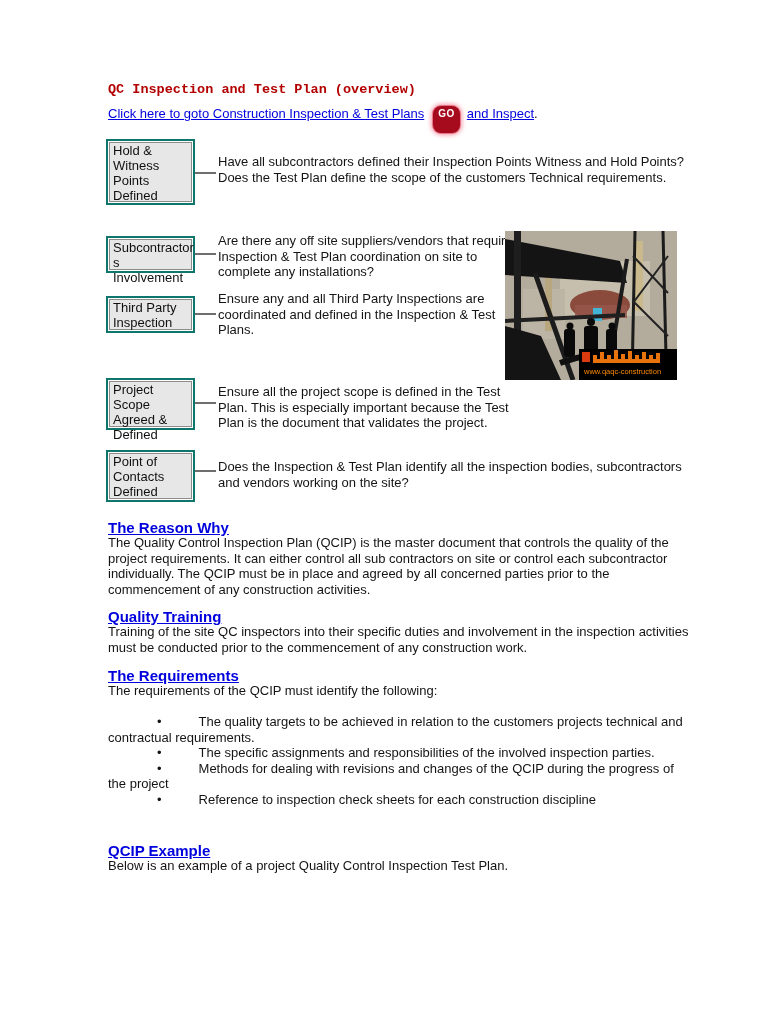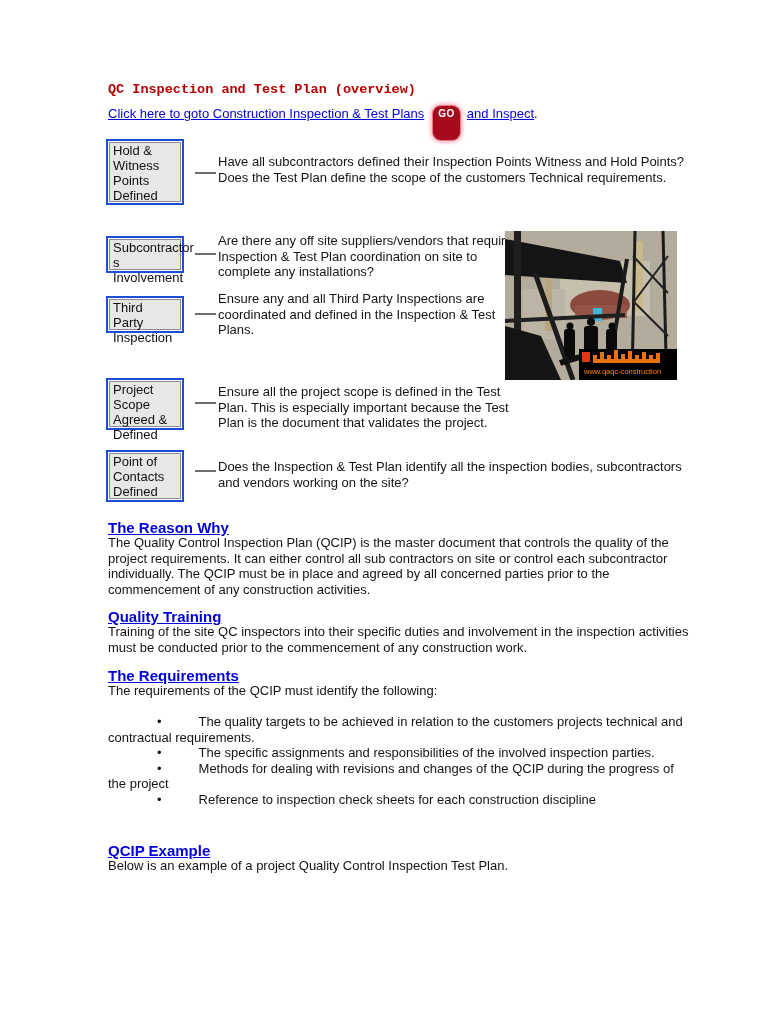--- a/index.html
+++ b/index.html
@@ -8,28 +8,28 @@
     font-family:"Liberation Sans",sans-serif;color:#161616;
   }
   .abs{position:absolute;}
   .doc-title{
     left:108px;top:82px;font-size:13.5px;font-weight:bold;color:#b30000;white-space:nowrap;font-family:Liberation Mono, monospace;
   }
   .link-row{left:108px;top:105px;font-size:13px;line-height:17px;white-space:nowrap;}
   .blue-link{color:#0000dd;text-decoration:underline;cursor:pointer;}
   .go-badge{
     display:inline-block;background:#a50b1c;color:#ffffff;font-weight:bold;
-    font-size:10px;line-height:13px;padding:1px 5px 20px 5px;border-radius:8px;
+    font-size:10px;line-height:13px;padding:1px 5px 13px 5px;border-radius:8px;
     margin:0 7px 0 9px;vertical-align:1px;letter-spacing:.5px;
     box-shadow:0 0 0 1px #e87788,0 0 4px 2px rgba(240,120,140,.75);
     cursor:pointer;
   }
   .flowbox{
-    position:absolute;left:106px;width:78px;box-sizing:border-box;
-    background:#e7e7e7;border:2px solid #1d4ed8;
+    position:absolute;left:106px;width:89px;box-sizing:border-box;
+    background:#e7e7e7;border:2px solid #0f766e;
     box-shadow:inset 0 0 0 1px #ffffff,inset 0 0 0 2px #8c8c8c;
     padding:2px 8px 0 5px;font-size:13px;line-height:15px;white-space:pre-line;color:#101010;
   }
   .connector{position:absolute;left:195px;width:21px;height:2px;background:#6e6e6e;}
   .desc{position:absolute;left:218px;font-size:13px;line-height:15.5px;white-space:pre-line;color:#141414;}
   .section-heading{
     position:absolute;left:108px;font-size:15px;font-weight:bold;color:#0000dd;
     text-decoration:underline;white-space:nowrap;cursor:pointer;
   }
   .section-body{

